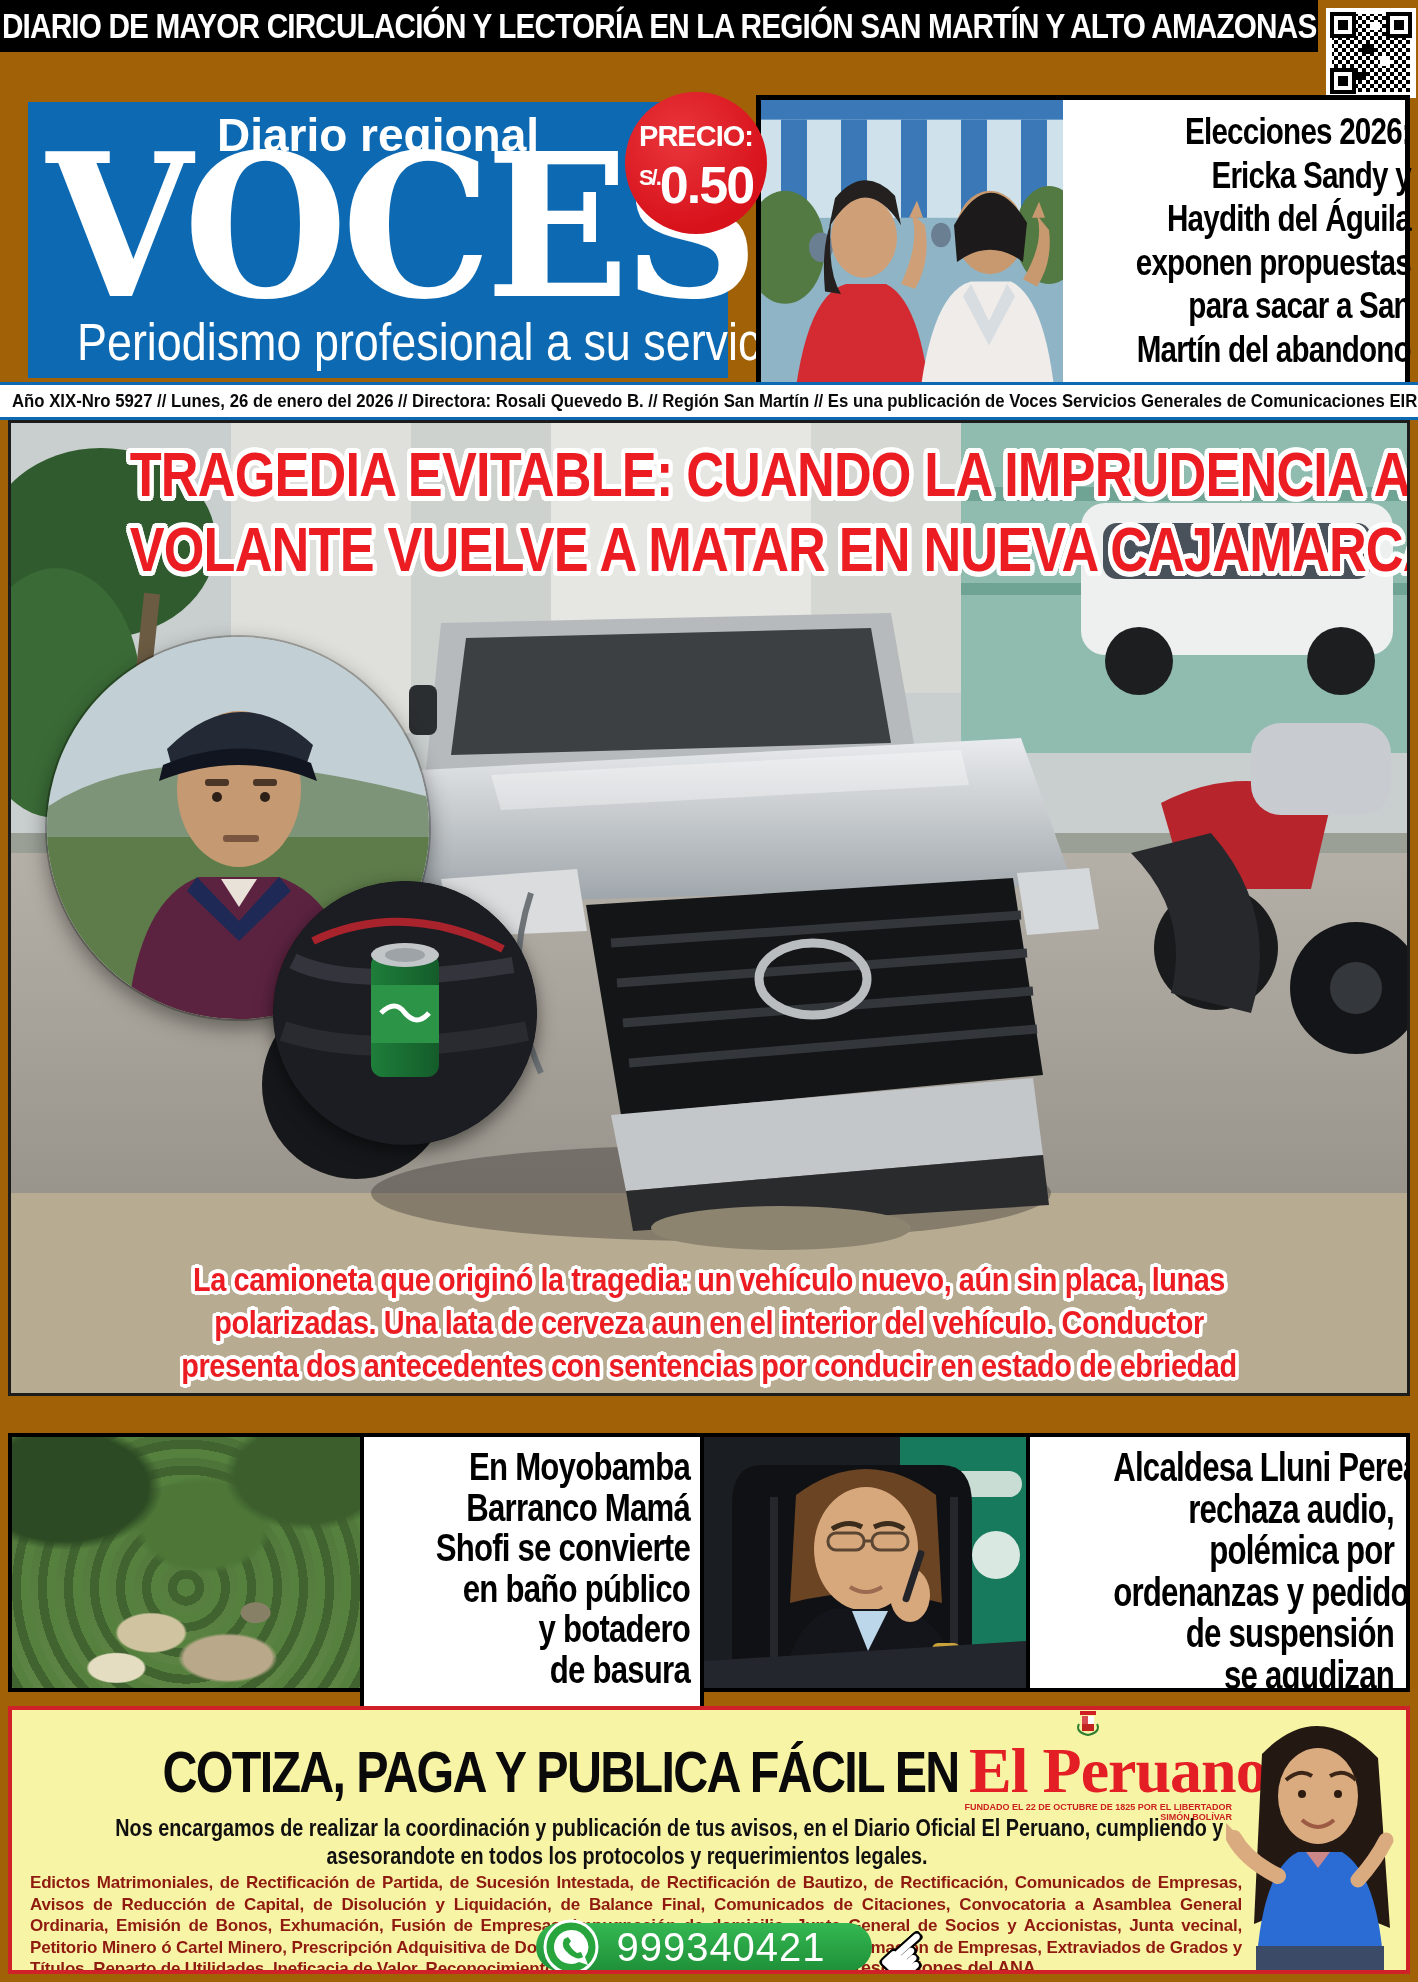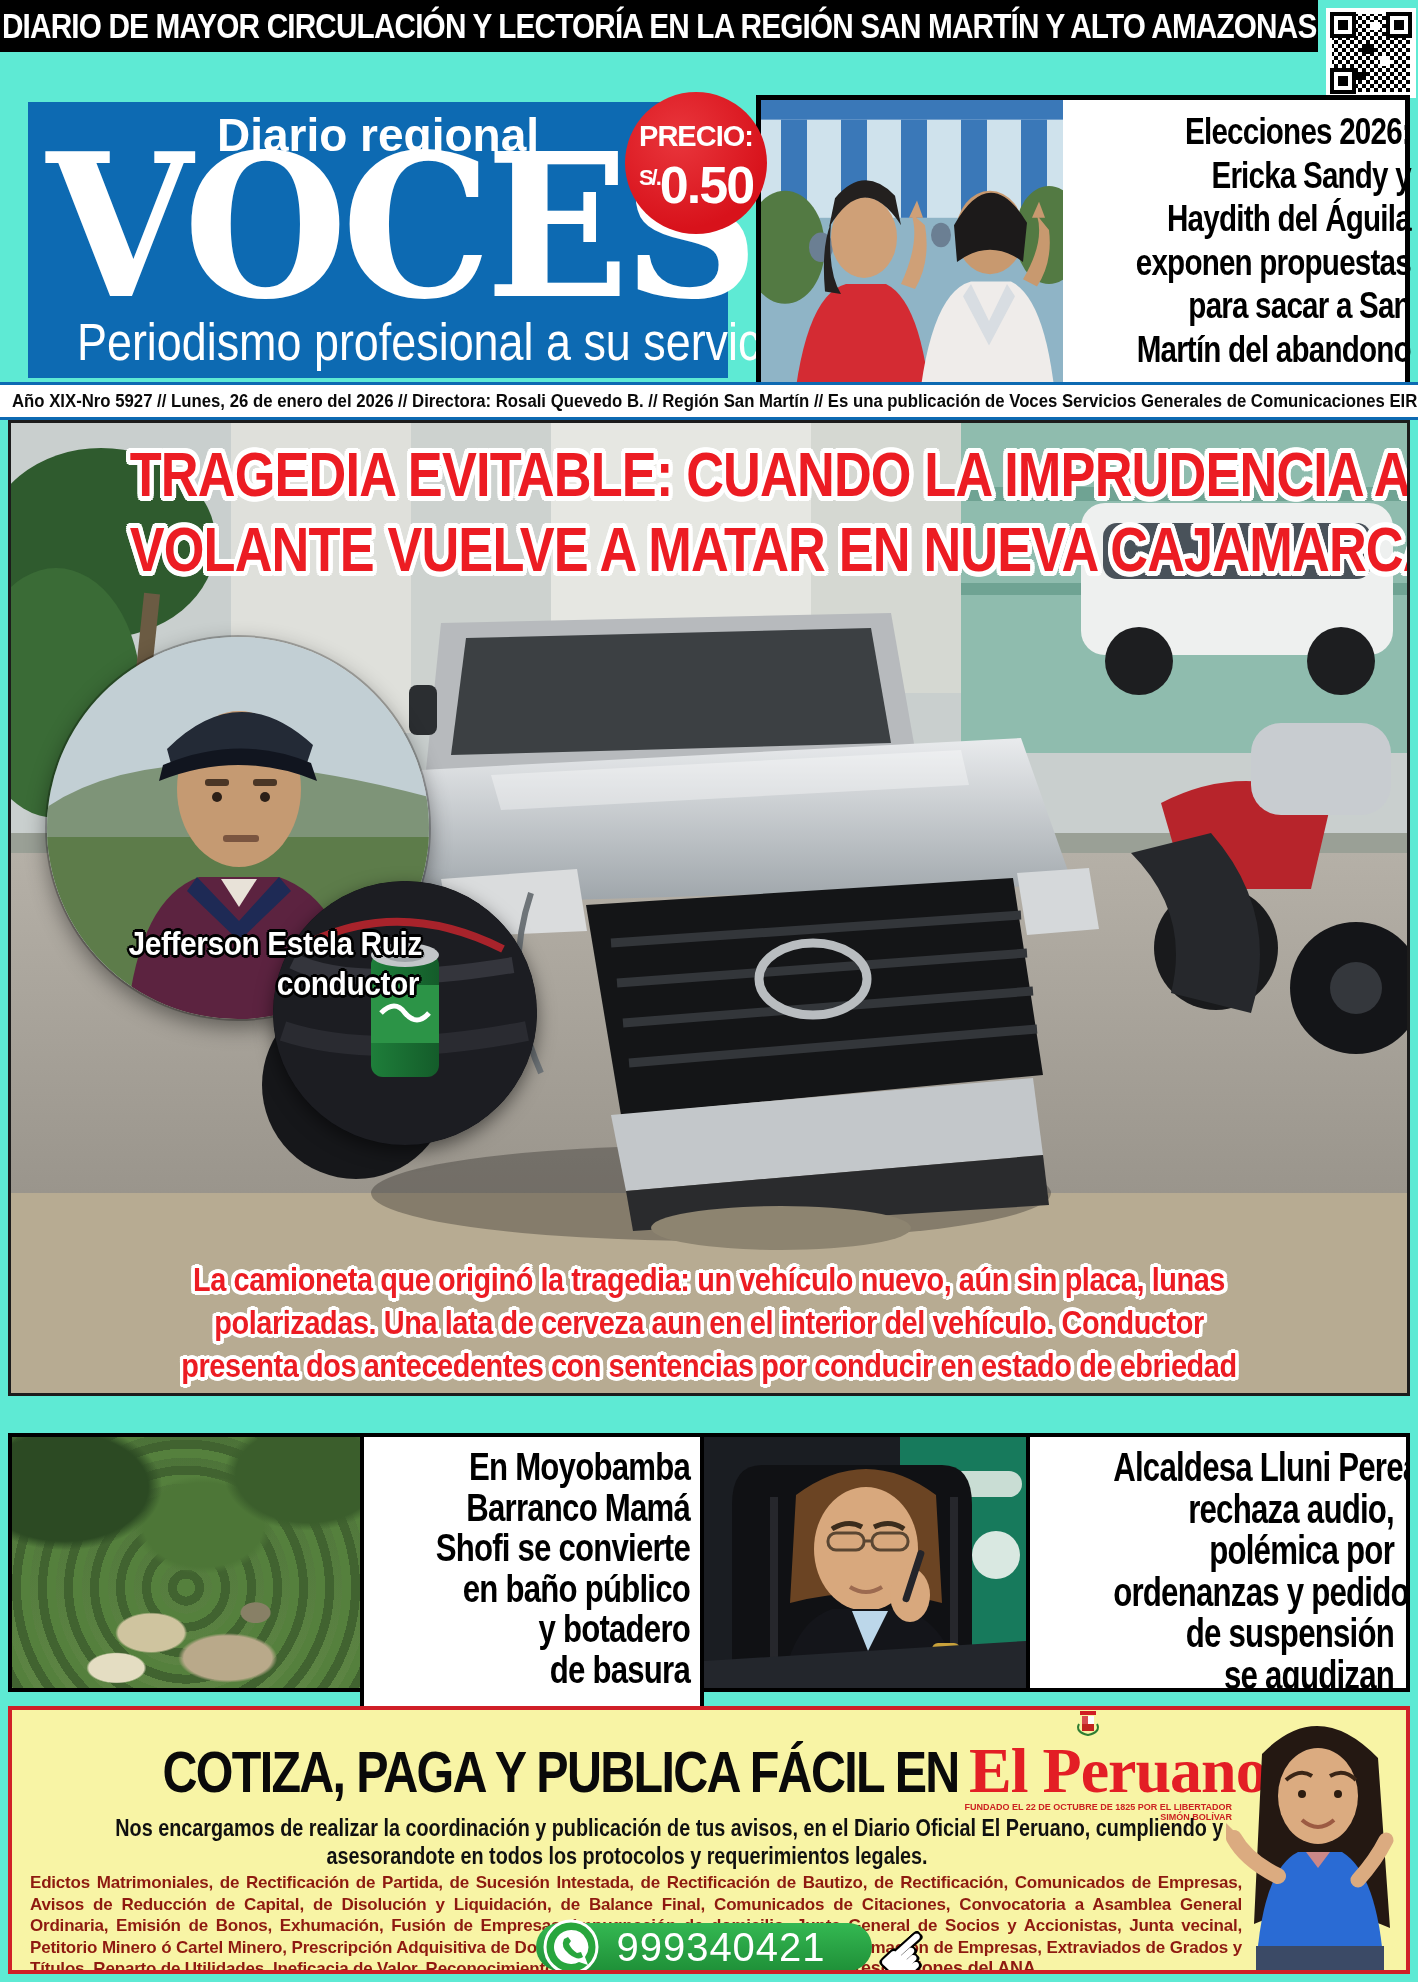--- a/index.html
+++ b/index.html
@@ -1,19 +1,19 @@
 <!DOCTYPE html>
 <html><head>
 <meta charset="utf-8">
 <style>
   * { margin:0; padding:0; box-sizing:border-box; }
   html,body { width:1418px; height:1982px; background:#fff; overflow:hidden;
     font-family:"Liberation Sans","DejaVu Sans",sans-serif; }
   .abs { position:absolute; }
-  #page { position:relative; width:1418px; height:1982px; background:#5eead4; }
+  #page { position:relative; width:1418px; height:1982px; background:#a16207; }
 
   
   .cx  { display:inline-block; white-space:nowrap; transform:scaleX(.85); transform-origin:center; }
   .cx-l{ transform-origin:left center; }
   .lines .line { display:block; white-space:nowrap; }
 
   
   #top-banner { left:0; top:28; width:1318px; height:52px; background:#000;
     display:flex; align-items:center; justify-content:center; }
   #top-banner span { color:#fff; font-size:35px; font-weight:800; letter-spacing:-1px; }
@@ -325,24 +325,20 @@
         <path d="M10 150 Q100 180 254 150" stroke="#2a2b31" stroke-width="20" fill="none"></path>
         <path d="M40 60 Q130 18 230 68" stroke="#a8232b" stroke-width="8" fill="none"></path>
         <rect x="98" y="72" width="68" height="124" rx="12" fill="url(#gcan)"></rect>
         <ellipse cx="132" cy="74" rx="34" ry="12" fill="#c3c6c9"></ellipse>
         <ellipse cx="132" cy="74" rx="20" ry="7" fill="#9ea3a7"></ellipse>
         <rect x="98" y="104" width="68" height="58" fill="#2c9447"></rect>
         <path d="M108 132 q14 -14 24 0 q12 14 24 0" stroke="#fff" stroke-width="5" fill="none"></path>
       </svg>
     </div>
 
-    <div id="driver-label">
-      <span class="nm">Jefferson Estela Ruiz</span>
-      <span class="rl">conductor</span>
-    </div>
 
     <div id="caption" class="lines">
         <span class="line">La camioneta que originó la tragedia: un vehículo nuevo, aún sin placa, lunas</span>
         <span class="line">polarizadas. Una lata de cerveza aun en el interior del vehículo. Conductor</span>
         <span class="line">presenta dos antecedentes con sentencias por conducir en estado de ebriedad</span>
       </div>
   </div>
 
   <div id="photo-trash" class="abs bblock"></div>
 

